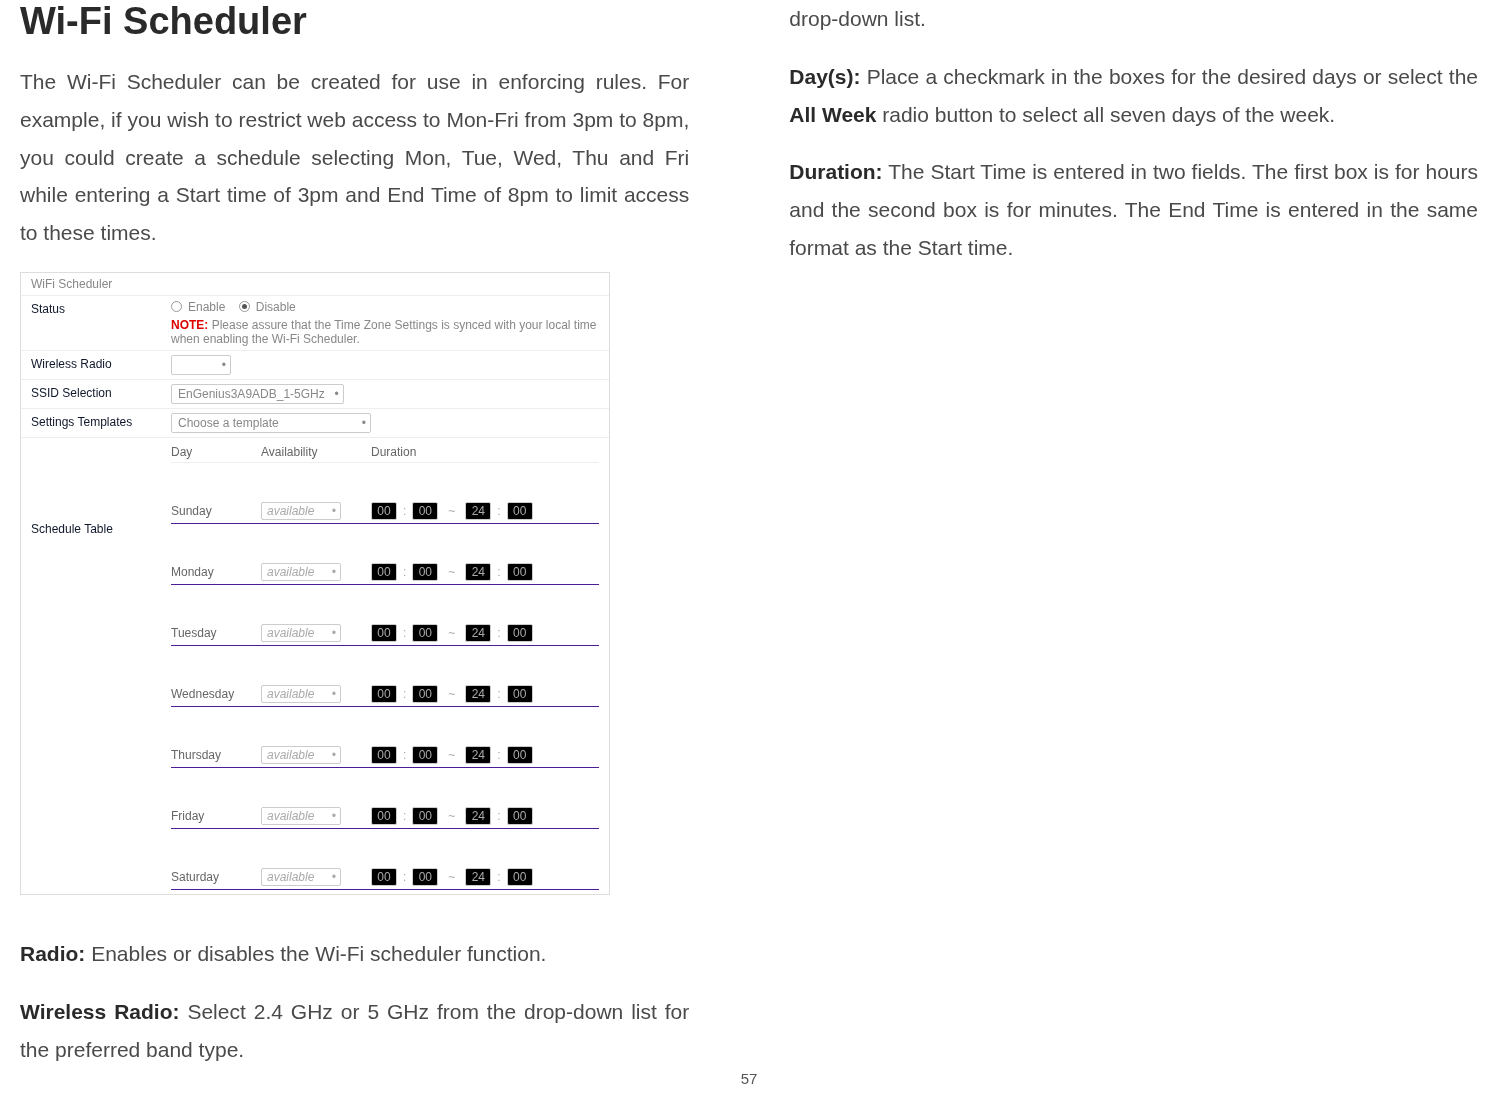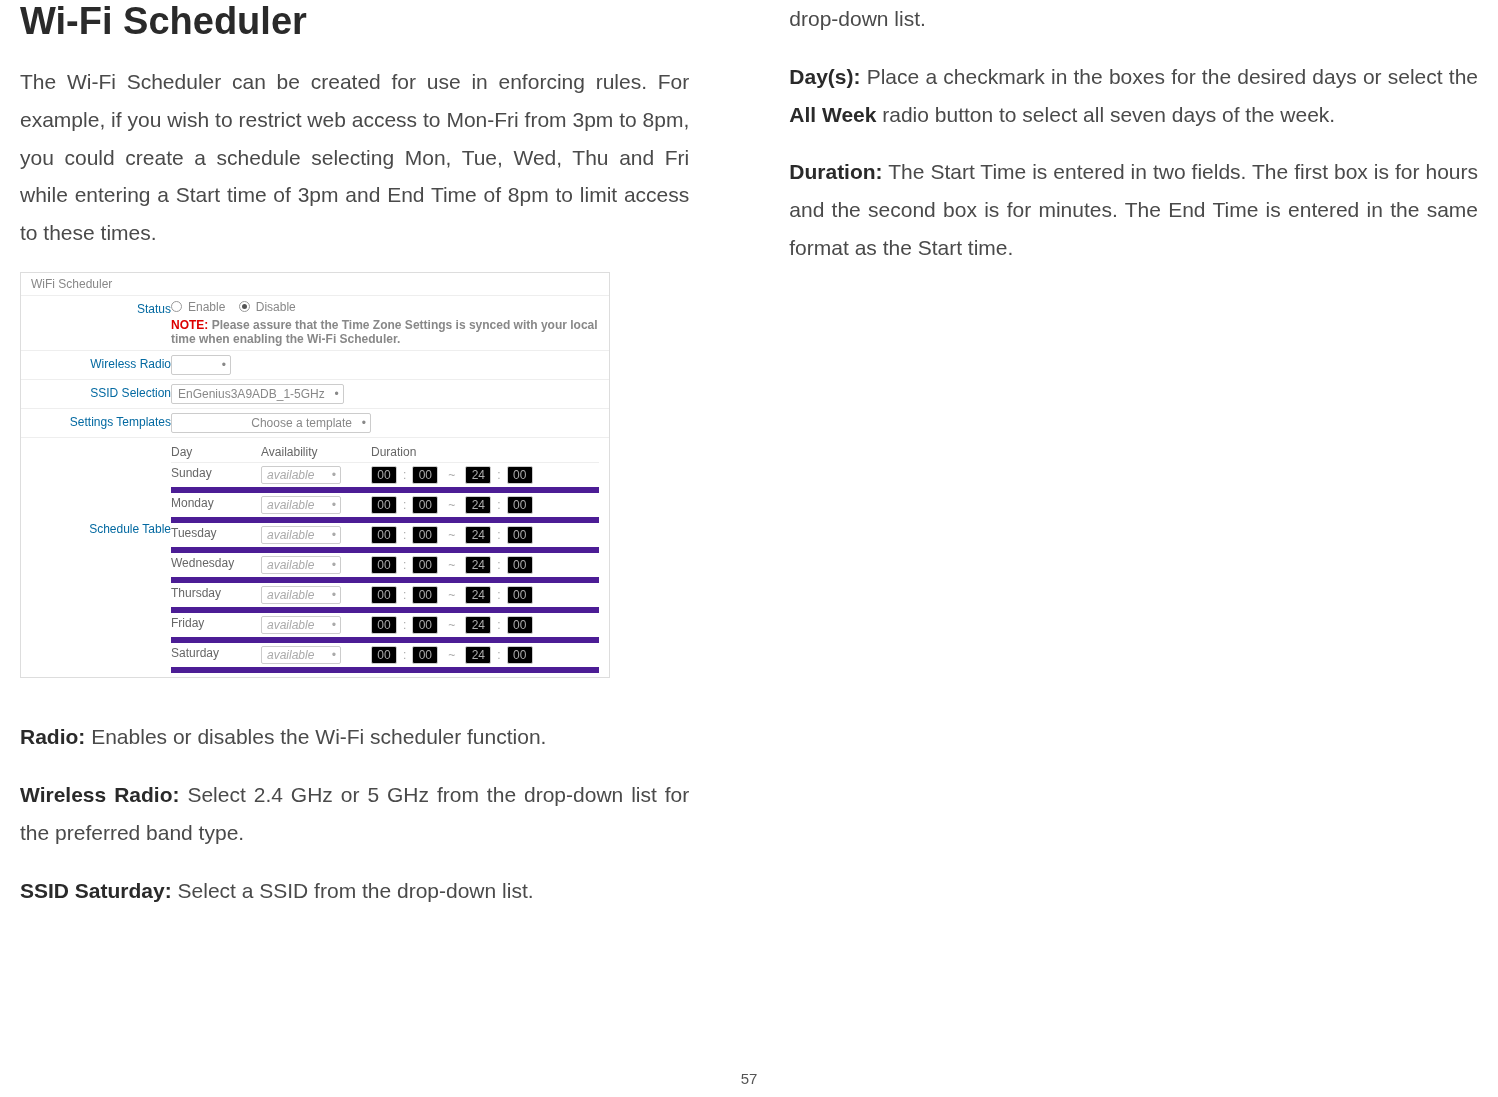--- a/index.html
+++ b/index.html
@@ -57,23 +57,22 @@
       align-items: flex-start;
       padding: 4px 10px;
       border-bottom: 1px solid #eee;
     }
     .form-row:last-child {
       border-bottom: none;
     }
     .form-label {
       width: 140px;
       flex-shrink: 0;
-      color: #0369a1;
+      color: #0f172a;
       padding-top: 2px;
-      text-align: right;
     }
     .form-value {
       flex: 1;
       color: #888;
     }
     .radio-group {
       display: inline-flex;
       align-items: center;
       gap: 6px;
     }
@@ -94,54 +93,55 @@
       border-radius: 50%;
       top: 2px;
       left: 2px;
     }
     .note-text {
       color: #d00;
       font-weight: bold;
     }
     .note-body {
       color: #888;
-      font-weight: bold;
+      font-weight: normal;
       text-align: center;
     }
     .select-box {
       display: inline-block;
       padding: 2px 18px 2px 6px;
       border: 1px solid #ccc;
       border-radius: 2px;
       background: #fff;
       position: relative;
       color: #888;
-      text-align: right;
     }
     .select-box::after {
       content: "•";
       position: absolute;
       right: 4px;
       top: 2px;
       color: #888;
     }
     .schedule-grid {
       width: 100%;
     }
     .grid-header {
       display: flex;
       font-weight: normal;
       color: #666;
       padding: 3px 0;
       border-bottom: 1px solid #eee;
     }
     .grid-row {
       display: flex;
+      align-items: center;
       padding: 3px 0;
-      border-bottom: 6px solid #4c1d95;
+      border-bottom: 1px solid #4c1d95;
+      margin-top: 36px;
     }
     .col-day {
       width: 90px;
       color: #666;
     }
     .col-avail {
       width: 110px;
     }
     .col-duration {
       flex: 1;

